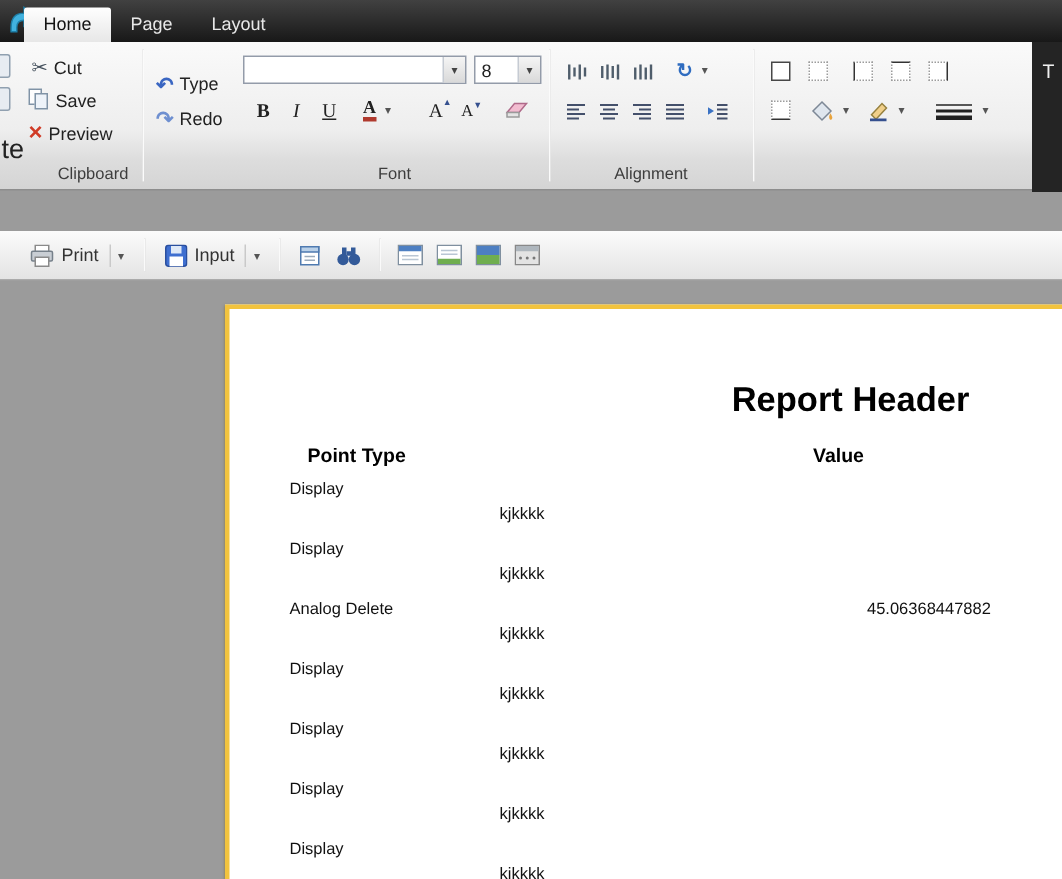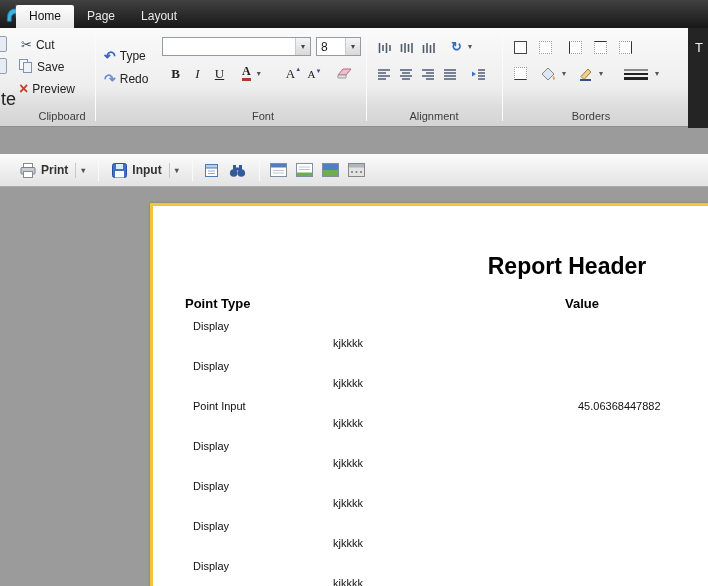--- a/index.html
+++ b/index.html
@@ -67,21 +67,21 @@
   .dtab { position:absolute; top:2px; height:23px; display:flex; align-items:center; gap:5px;
     padding:0 10px; font-size:12px; border:1px solid #989898; border-bottom:none;
     border-radius:2px 2px 0 0; background:linear-gradient(#ffffff,#e4e4e4); color:#222; }
   .dtab.preview { background:linear-gradient(#ffe873,#fcc32f); border-color:#c1951d; font-weight:bold; }
 
   
   .toolbar { position:absolute; left:0; top:154px; width:708px; height:33px;
     background:linear-gradient(#fbfbfb,#e3e3e3); border-bottom:1px solid #aaaaaa;
     display:flex; align-items:center; padding-left:14px; font-size:12px; color:#333; }
   .tbtn { display:flex; align-items:center; gap:5px; height:25px; padding:0 5px;
-    border:1px solid transparent; border-radius:2px;font-weight:bold; }
+    border:1px solid transparent; border-radius:2px; }
   .tbtn .dd { padding-left:5px; border-left:1px solid #c9c9c9; height:15px; line-height:15px; }
   .tsep { width:1px; height:22px; background:#c0c0c0; border-right:1px solid #fafafa; margin:0 7px; }
   .tico { width:24px; height:25px; display:flex; align-items:center; justify-content:center;
     border:1px solid transparent; border-radius:2px; margin-right:2px; }
 
   
   .preview { position:absolute; left:0; top:187px; width:708px; height:399px; background:#9b9b9b; }
   .page { position:absolute; left:150px; top:16px; width:834px; height:620px;
     background:#ffffff; border:3px solid #f2c33e; box-shadow:0 0 2px rgba(120,90,0,.6); }
   .rep-title { position:absolute; left:0; top:47px; width:100%; text-align:center;
@@ -316,21 +316,20 @@
         <line x1="1" y1="2" x2="25" y2="2" stroke="#222" stroke-width="1"></line>
         <line x1="1" y1="6" x2="25" y2="6" stroke="#222" stroke-width="2"></line>
         <line x1="1" y1="10.5" x2="25" y2="10.5" stroke="#222" stroke-width="3"></line>
       </svg>
       <span class="dd">▾</span>
     </div>
 
     <div class="glabel" style="left:0;width:124px;">Clipboard</div>
     <div class="glabel" style="left:160px;width:206px;">Font</div>
     <div class="glabel" style="left:366px;width:136px;">Alignment</div>
-    <div class="glabel" style="left:502px;width:178px;">Borders</div>
   </div>
 
   <div class="ribbon-right">
     <span>T</span>
   </div>
 
 
   <div class="toolbar">
     <div class="tbtn">
       <svg width="16" height="15">
@@ -400,35 +399,35 @@
         <circle cx="4" cy="9" r="1" fill="#777"></circle>
         <circle cx="8.5" cy="9" r="1" fill="#777"></circle>
         <circle cx="13" cy="9" r="1" fill="#777"></circle>
       </svg>
     </div>
   </div>
 
   <div class="preview">
     <div class="page">
       <div class="rep-title">Report Header</div>
-      <div class="rep-col" style="left:32px;">Point Type</div>
-      <div class="rep-col" style="left:412px;">Value</div>
+      <div class="rep-col" style="left:52px;">Point Type</div>
+      <div class="rep-col" style="left:389px;">Value</div>
 
       <div class="rep-row" style="top:114px;">
         <span class="t">Display</span>
         <span class="v"></span>
         <span class="s">kjkkkk</span>
       </div>
       <div class="rep-row" style="top:154px;">
         <span class="t">Display</span>
         <span class="v"></span>
         <span class="s">kjkkkk</span>
       </div>
       <div class="rep-row" style="top:194px;">
-        <span class="t">Point Input</span>
+        <span class="t">Analog Delete</span>
         <span class="v">45.06368447882</span>
         <span class="s">kjkkkk</span>
       </div>
       <div class="rep-row" style="top:234px;">
         <span class="t">Display</span>
         <span class="v"></span>
         <span class="s">kjkkkk</span>
       </div>
       <div class="rep-row" style="top:274px;">
         <span class="t">Display</span>

